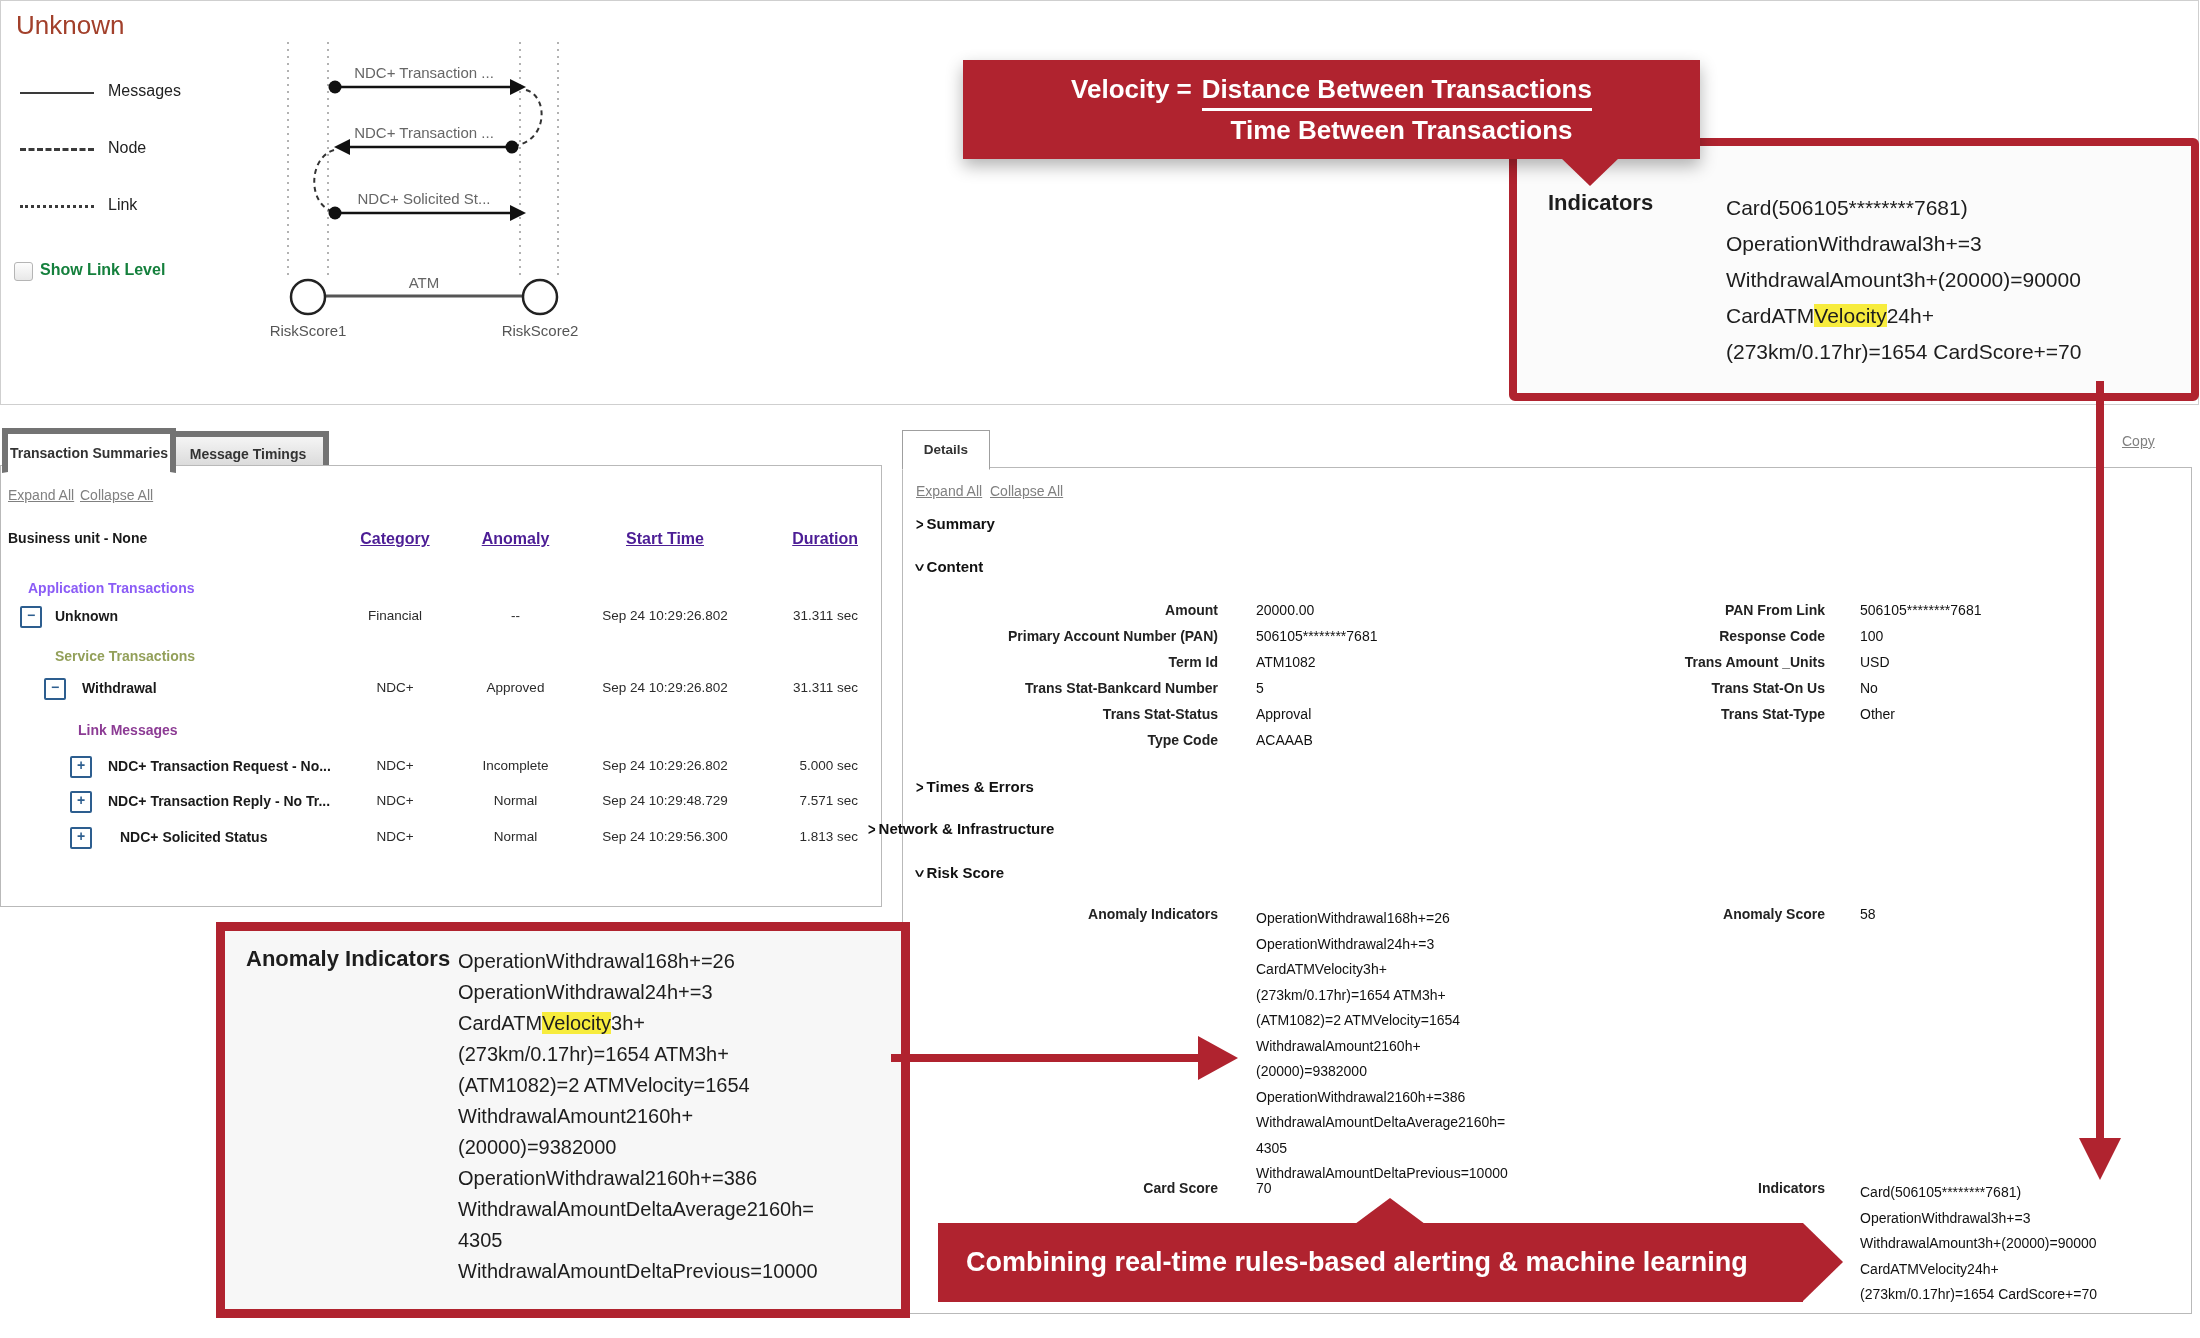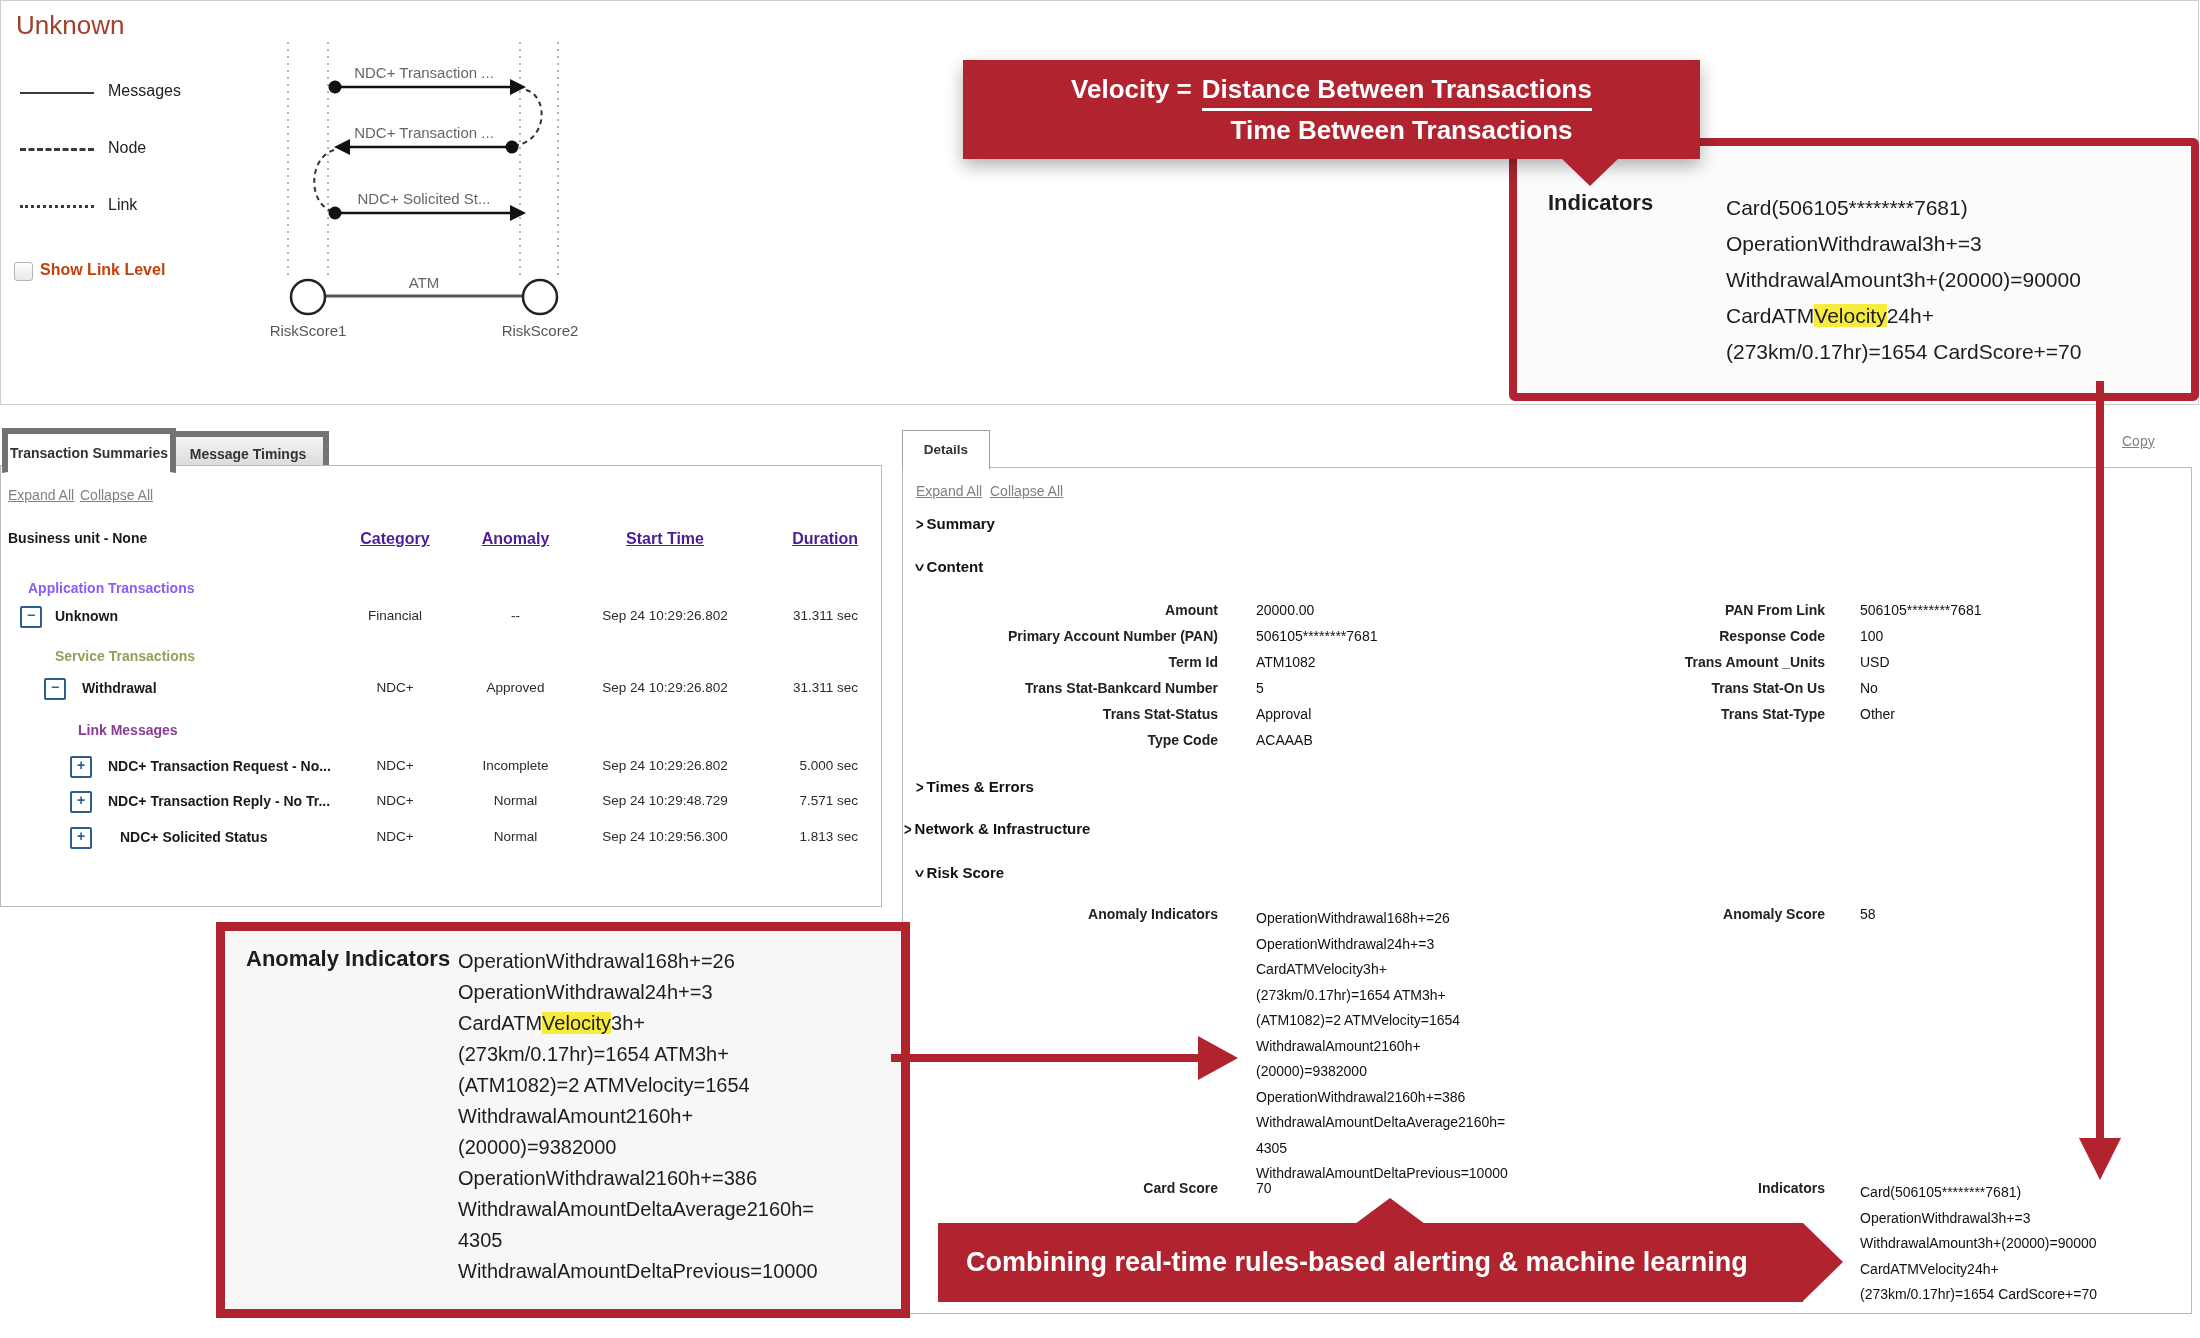--- a/index.html
+++ b/index.html
@@ -9,21 +9,21 @@
   
   .top-panel{left:0;top:2;width:2197px;height:403px;border:1px solid #cfcfcf;background:#fff;}
   .unknown-title{left:16px;top:10px;font-size:26px;color:#a2402b;}
   .leg-sample{left:20px;width:74px;height:0;}
   .leg-solid{border-top:2px solid #3a3a3a;}
   .leg-dashed{border-top:3px dashed #3a3a3a;}
   .leg-dotted{border-top:3px dotted #3a3a3a;}
   .leg-label{font-size:16px;color:#222;}
   .checkbox{left:14px;top:262px;width:17px;height:17px;border:1px solid #b5b5b5;border-radius:3px;
             background:linear-gradient(#fdfdfd,#e8e8e8);}
-  .checkbox-label{left:40px;top:261px;font-size:16px;font-weight:bold;color:#c2410c;}
+  .checkbox-label{left:40px;top:261px;font-size:16px;font-weight:bold;color:#15803d;}
   
   .callout{left:963px;top:60px;width:737px;height:99px;background:#b0232f;color:#fff;
            box-shadow:0 7px 16px rgba(0,0,0,.3);z-index:6;font-weight:bold;font-size:26px;}
   .callout-inner{position:absolute;left:0;top:0;width:100%;height:100%;display:flex;
                  flex-direction:column;align-items:center;justify-content:center;}
   .callout-top{display:flex;align-items:baseline;gap:10px;}
   .callout-num{border-bottom:3px solid #fff;padding-bottom:3px;}
   .callout-den{margin-left:140px;margin-top:4px;}
   .callout-pointer{left:1560px;top:157px;width:0;height:0;border-left:30px solid transparent;
                    border-right:30px solid transparent;border-top:29px solid #b0232f;z-index:7;}
@@ -278,21 +278,21 @@
   <div class="abs flabel" style="left:1540px;top:628px;width:285px;">Response Code</div>
   <div class="abs fvalue" style="left:1860px;top:628px;">100</div>
   <div class="abs flabel" style="left:1540px;top:654px;width:285px;">Trans Amount _Units</div>
   <div class="abs fvalue" style="left:1860px;top:654px;">USD</div>
   <div class="abs flabel" style="left:1540px;top:680px;width:285px;">Trans Stat-On Us</div>
   <div class="abs fvalue" style="left:1860px;top:680px;">No</div>
   <div class="abs flabel" style="left:1540px;top:706px;width:285px;">Trans Stat-Type</div>
   <div class="abs fvalue" style="left:1860px;top:706px;">Other</div>
 
   <div class="abs sect-row" style="left:916px;top:778px;"><span class="chev">&gt;</span><span>Times &amp; Errors</span></div>
-  <div class="abs sect-row" style="left:904px;top:820px;"><span class="chev">&gt;</span><span>Network &amp; Infrastructure</span></div>
+  <div class="abs sect-row" style="left:868px;top:820px;"><span class="chev">&gt;</span><span>Network &amp; Infrastructure</span></div>
   <div class="abs sect-row" style="left:916px;top:864px;"><span class="chev-open">&gt;</span><span>Risk Score</span></div>
 
   <div class="abs gray-block" style="left:945px;top:893px;width:1238px;height:418px;"></div>
 
   <div class="abs flabel" style="left:900px;top:906px;width:318px;">Anomaly Indicators</div>
   <div class="abs fvalue dline" style="left:1256px;top:906px;z-index:2;">
     <div>OperationWithdrawal168h+=26</div>
       <div>OperationWithdrawal24h+=3</div>
     <div>CardATMVelocity3h+</div>
       <div>(273km/0.17hr)=1654 ATM3h+</div>

